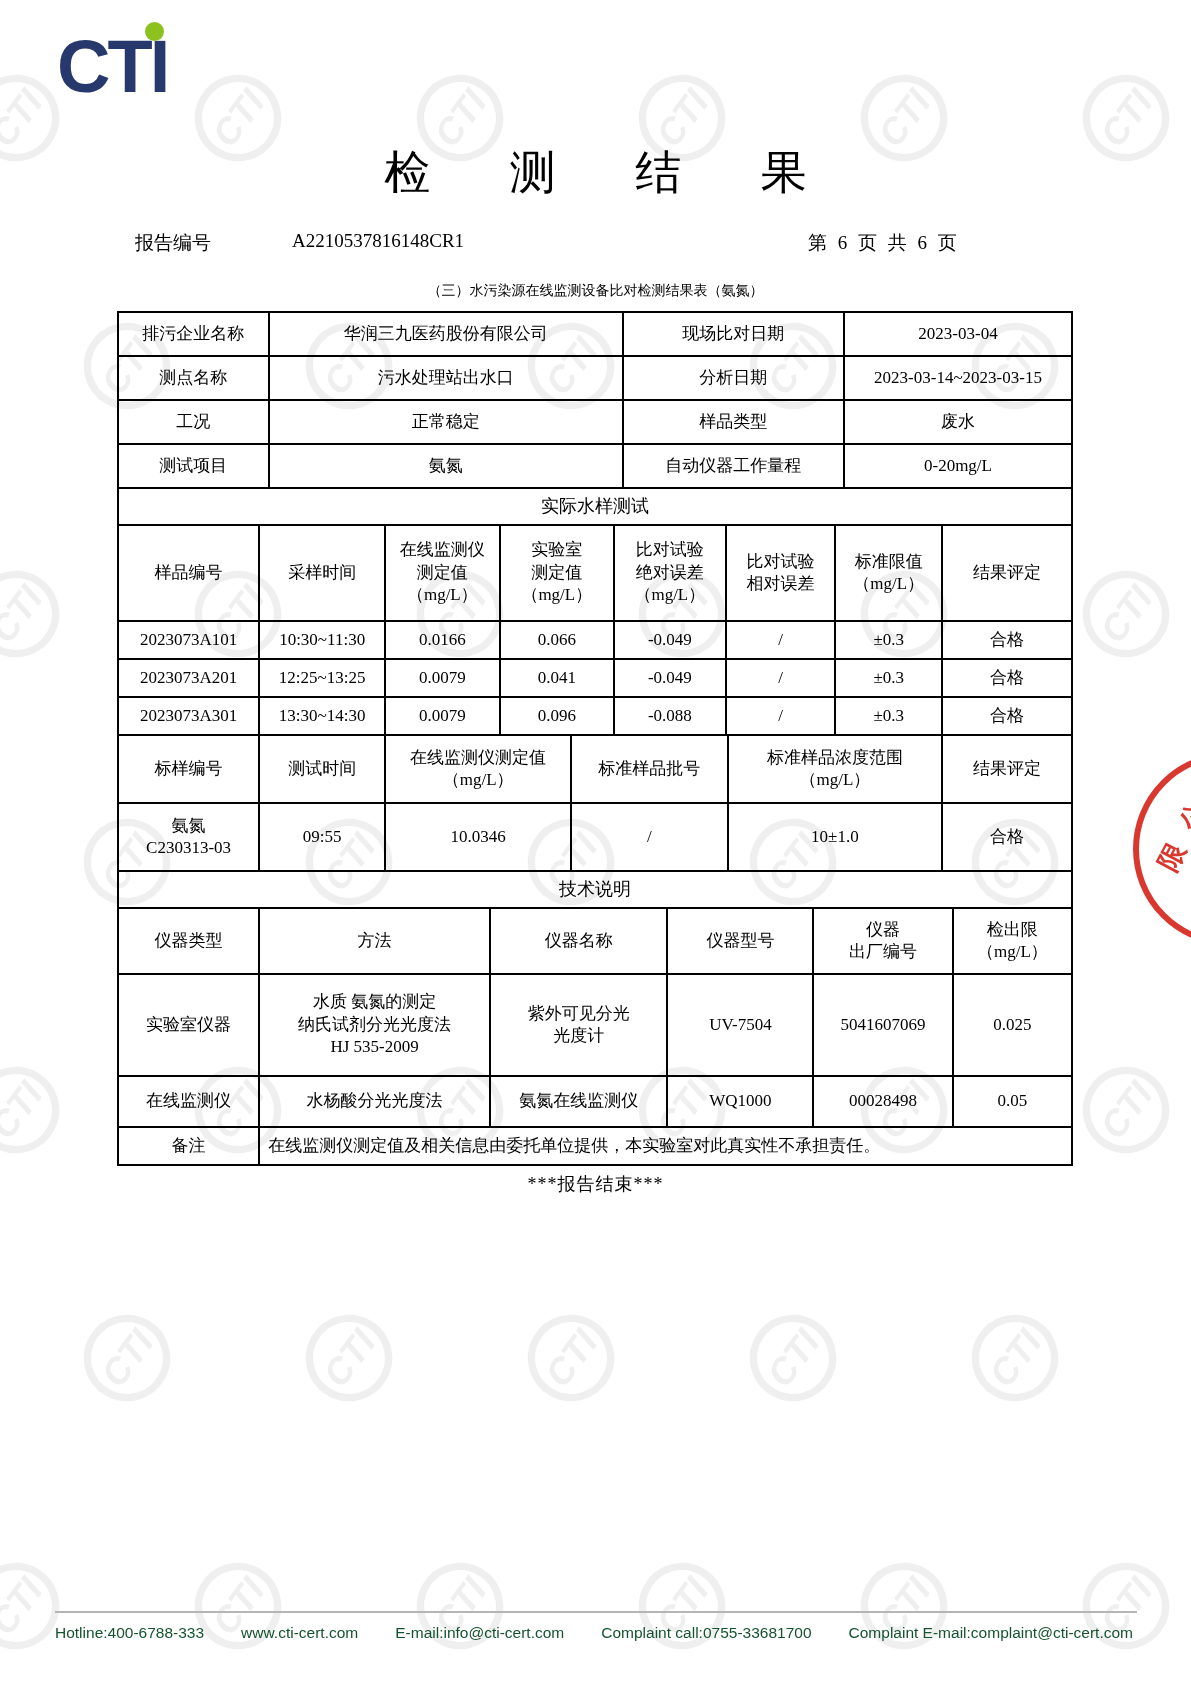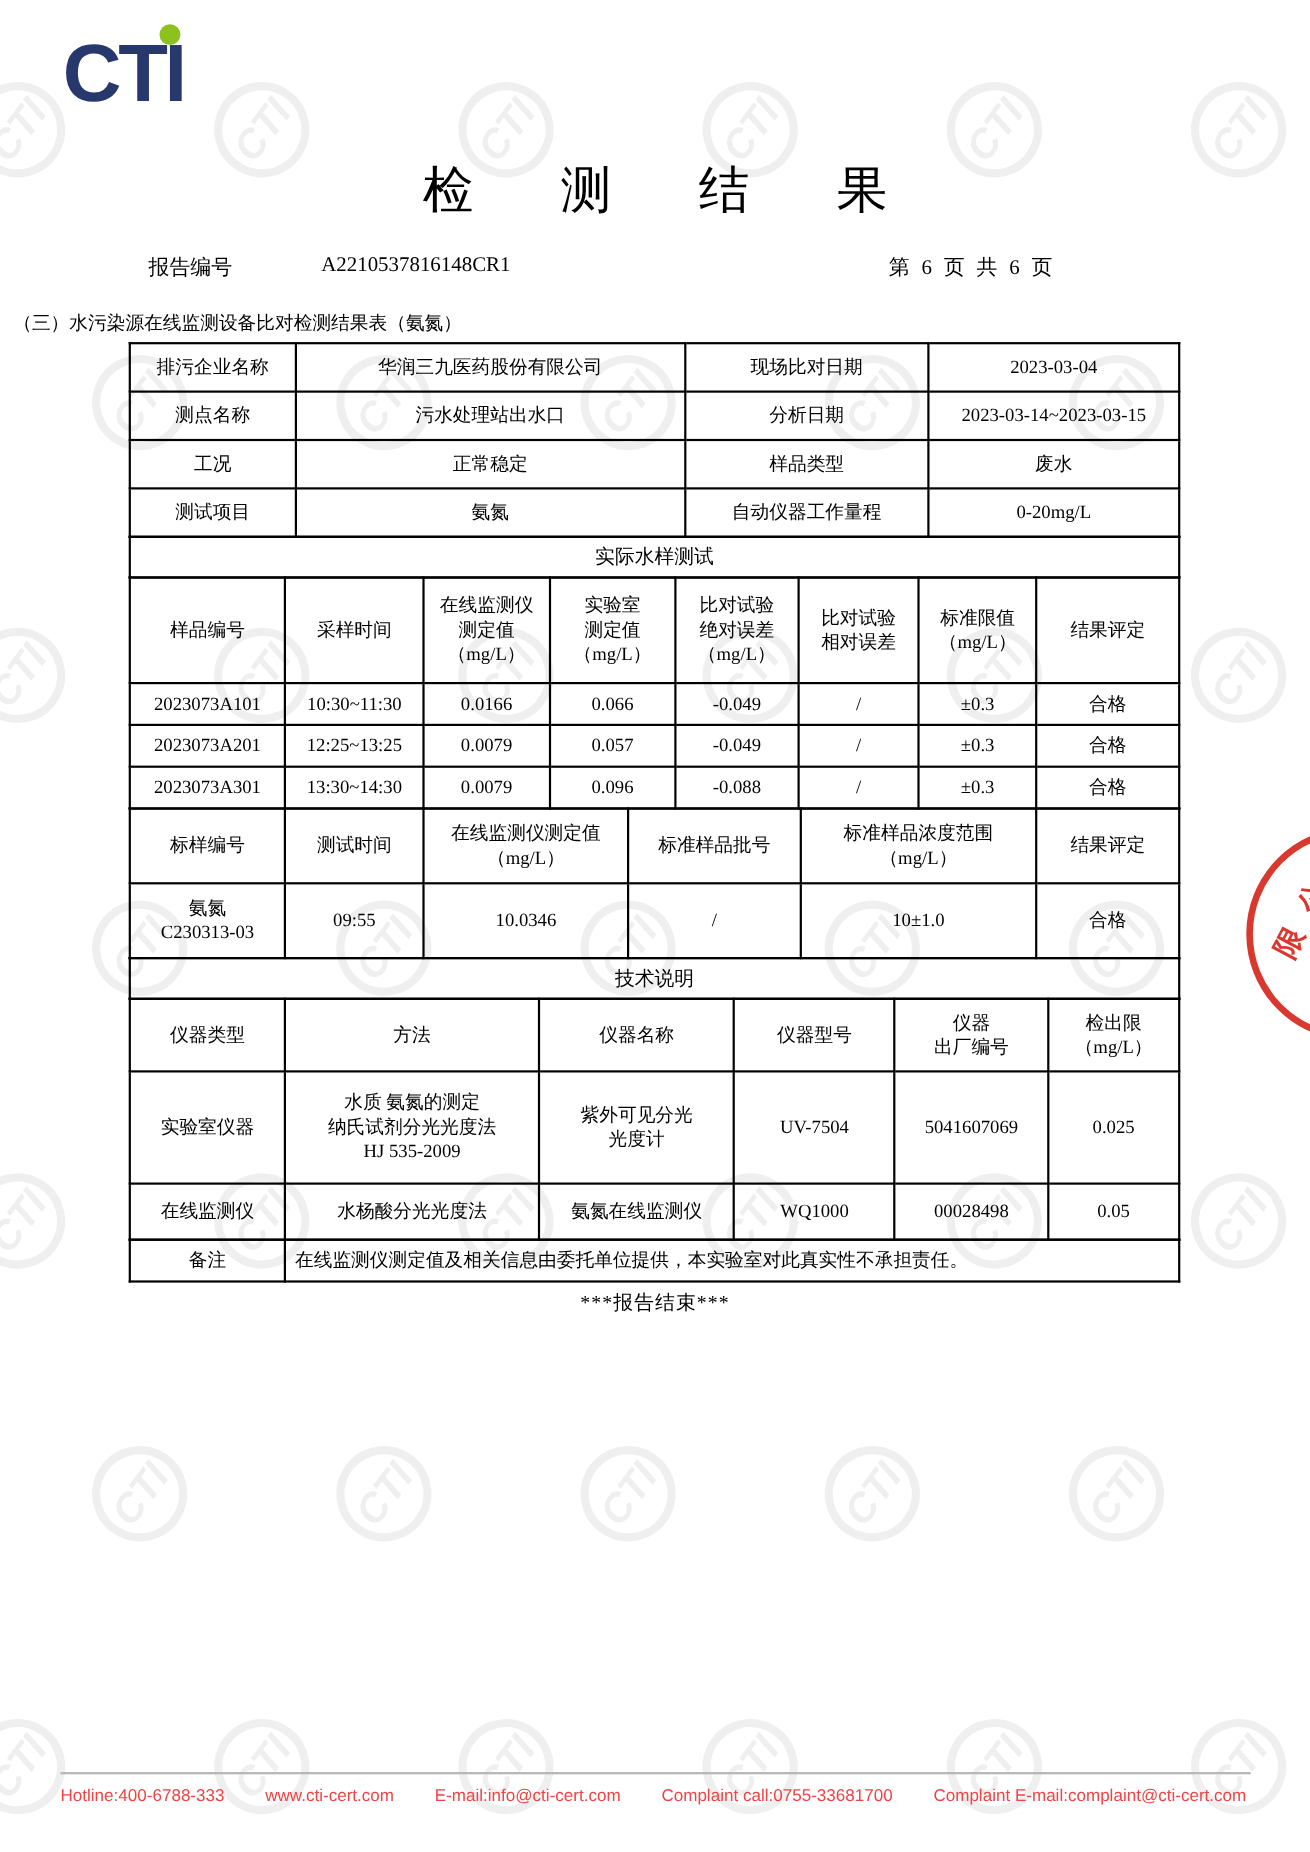--- a/index.html
+++ b/index.html
@@ -28,21 +28,21 @@
            letter-spacing:4px;margin-bottom:2px;}
   
   .title{position:absolute;left:0;right:0;top:142px;text-align:center;
          font-size:46px;letter-spacing:34px;padding-left:34px;}
   
   .meta{position:absolute;left:0;right:0;top:230px;height:28px;font-size:19px;}
   .meta-label{position:absolute;left:135px;top:0;font-family:Liberation Serif, serif;}
   .meta-number{position:absolute;left:270px;top:0;margin-left:22px;}
   .meta-pages{position:absolute;left:808px;top:0;letter-spacing:3px;}
   
-  .subtitle{position:absolute;left:12px;right:0;top:282px;text-align:left;font-size:17px;}
+  .subtitle{position:absolute;left:0;right:0;top:282px;text-align:center;font-size:14px;}
   
   .tablewrap{position:absolute;left:117px;top:311px;width:956px;}
   table{width:100%;border-collapse:collapse;table-layout:fixed;margin-top:-2px;}
   table:first-child{margin-top:0;}
   td,th{border:2px solid #000;text-align:center;vertical-align:middle;
         font-weight:normal;font-size:17px;line-height:1.32;padding:2px 3px;
         overflow:hidden;}
   .ml{white-space:pre-line;}
   .h38 td{height:38px;}
   .h32 td{height:32px;}
@@ -58,21 +58,21 @@
   
   .stamp{position:absolute;left:1133px;top:752px;width:182px;height:182px;
          border:6px solid #d6281e;border-radius:50%;opacity:.92;}
   .stamp-text{position:absolute;left:6px;top:58px;color:#d6281e;font-size:27px;font-weight:bold;
               transform:rotate(-62deg);letter-spacing:6px;white-space:nowrap;}
   
   .footer-line{position:absolute;left:55px;top:1611px;width:1082px;height:0;
                border-top:2px solid #b5b5b5;}
   .footer{position:absolute;left:55px;top:1624px;width:1090px;
           font-family:"Liberation Sans","DejaVu Sans",sans-serif;
-          font-size:15.5px;color:#ef4444;display:flex;gap:37px;white-space:nowrap;}
+          font-size:15.5px;color:#14532d;display:flex;gap:37px;white-space:nowrap;}
 </style>
 </head>
 <body>
 
 <div class="page">
   <div id="wm-layer">
       <div class="wm" style="left: -30px; top: 72px;"><svg viewBox="0 0 100 100" width="92" height="92">
           <g transform="rotate(-15 50 50)">
             <circle cx="50" cy="50" r="43" fill="none" stroke="#e2e2e5" stroke-width="8"></circle>
             <text x="50" y="64" text-anchor="middle" font-size="40" font-weight="bold" font-style="italic" font-family="Liberation Sans, sans-serif" fill="#e2e2e5" transform="rotate(-38 50 50)">CTI</text>
@@ -409,21 +409,21 @@
           <td>0.066</td>
           <td>-0.049</td>
           <td>/</td>
           <td>±0.3</td>
           <td>合格</td>
         </tr>
         <tr class="h32">
           <td>2023073A201</td>
           <td>12:25~13:25</td>
           <td>0.0079</td>
-          <td>0.057</td>
+          <td>0.041</td>
           <td>-0.049</td>
           <td>/</td>
           <td>±0.3</td>
           <td>合格</td>
         </tr>
         <tr class="h32">
           <td>2023073A301</td>
           <td>13:30~14:30</td>
           <td>0.0079</td>
           <td>0.096</td>

